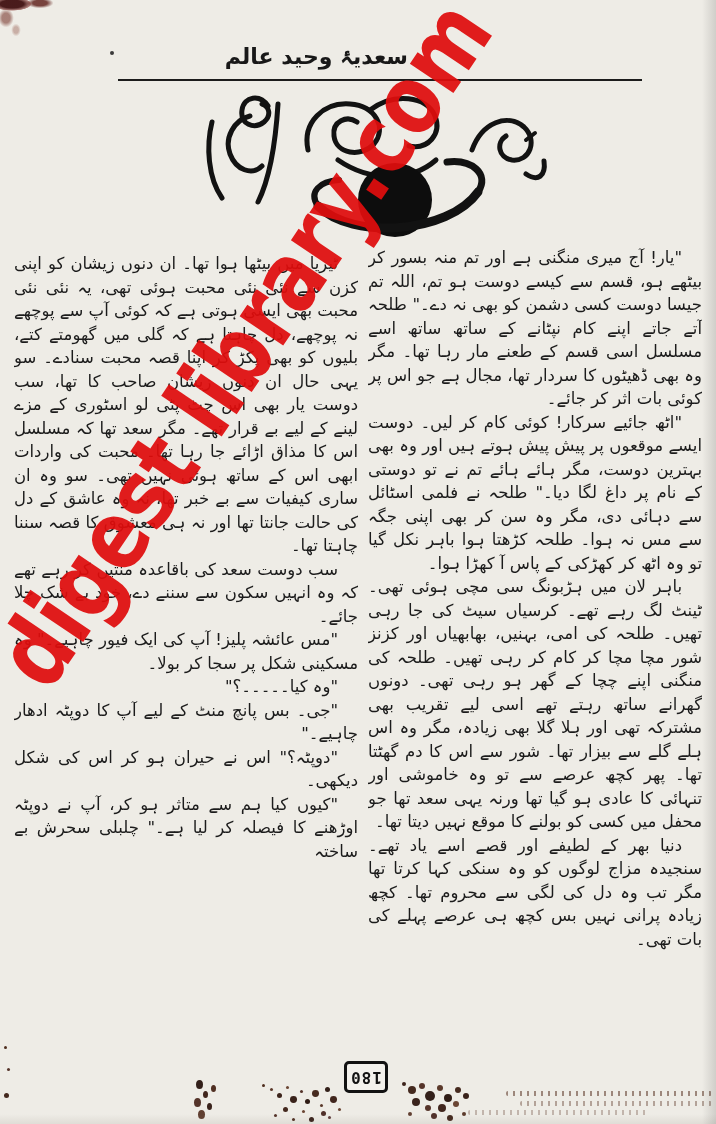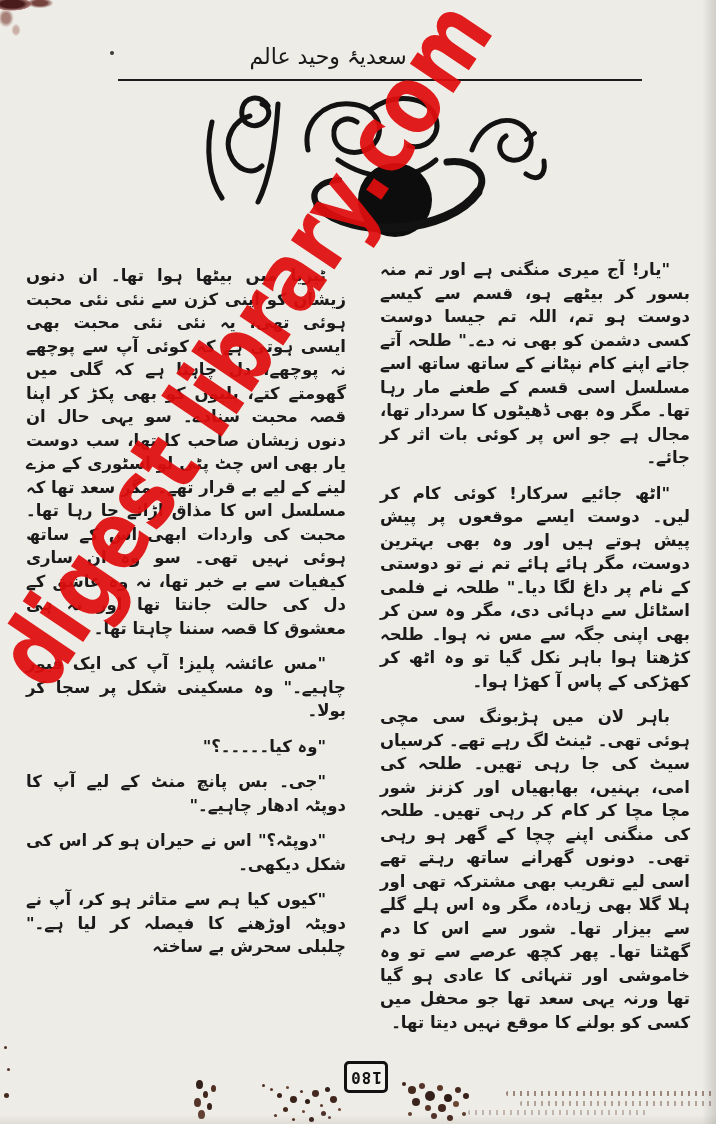--- a/index.html
+++ b/index.html
@@ -7,37 +7,37 @@
     width:716px;height:1124px;position:relative;overflow:hidden;
     background:linear-gradient(180deg,#f3f1ec 0%,#ecead4e 0%,#edebe5 30%,#ebe9e3 62%,#f4f2ee 100%);
     background-color:#eeece6;
     font-family:"DejaVu Sans",sans-serif;
   }
   .page{position:absolute;inset:0;}
   
   .author{
     position:absolute;left:248px;top:40px;width:160px;height:34px;
     direction:rtl;text-align:center;
-    font-size:22px;font-weight:normal;color:#181818;line-height:34px;
+    font-size:22px;font-weight:bold;color:#181818;line-height:34px;
     letter-spacing:-0.5px;white-space:nowrap;
   }
   .header-rule{
     position:absolute;left:118px;top:79px;width:524px;height:2px;background:#1c1c1c;
   }
   
   .title-art{position:absolute;left:190px;top:88px;width:360px;height:158px;}
   
   .col{
     position:absolute;direction:rtl;text-align:justify;color:#1b1b1b;
     font-size:16.5px;line-height:23.5px;overflow:hidden;
     font-family:"DejaVu Sans",sans-serif;
   }
   .col-right{left:368px;top:246px;width:334px;height:802px;}
   .col-left{left:14px;top:252px;width:344px;height:812px;}
-  .para{margin:12px;text-indent:20px;font-weight:bold;}
+  .para{margin:0;text-indent:20px;}
   
   .wm-layer{position:absolute;left:0;top:0;pointer-events:none;}
   
   .pagenum-box{
     position:absolute;left:344px;top:1061px;width:38px;height:26px;
     border:3px solid #121212;border-radius:5px;background:#f3f1ec;
     display:flex;align-items:center;justify-content:center;
   }
   .pagenum{
     transform:rotate(180deg);
@@ -113,24 +113,26 @@
 
     <circle cx="205" cy="112" r="37" fill="#0d0d0d"></circle>
 
     <path d="M128 118 C162 152 258 146 288 104" fill="none" stroke="#121212" stroke-width="9" stroke-linecap="round"></path>
   </svg>
 
   <div class="col col-right">
     <p class="para">"یار! آج میری منگنی ہے اور تم منہ بسور کر بیٹھے ہو، قسم سے کیسے دوست ہو تم، اللہ تم جیسا دوست کسی دشمن کو بھی نہ دے۔" طلحہ آتے جاتے اپنے کام نپٹانے کے ساتھ ساتھ اسے مسلسل اسی قسم کے طعنے مار رہا تھا۔ مگر وہ بھی ڈھیٹوں کا سردار تھا، مجال ہے جو اس پر کوئی بات اثر کر جائے۔</p>
     <p class="para">"اٹھ جائیے سرکار! کوئی کام کر لیں۔ دوست ایسے موقعوں پر پیش پیش ہوتے ہیں اور وہ بھی بہترین دوست، مگر ہائے ہائے تم نے تو دوستی کے نام پر داغ لگا دیا۔" طلحہ نے فلمی اسٹائل سے دہائی دی، مگر وہ سن کر بھی اپنی جگہ سے مس نہ ہوا۔ طلحہ کڑھتا ہوا باہر نکل گیا تو وہ اٹھ کر کھڑکی کے پاس آ کھڑا ہوا۔</p>
     <p class="para">باہر لان میں ہڑبونگ سی مچی ہوئی تھی۔ ٹینٹ لگ رہے تھے۔ کرسیاں سیٹ کی جا رہی تھیں۔ طلحہ کی امی، بہنیں، بھابھیاں اور کزنز شور مچا مچا کر کام کر رہی تھیں۔ طلحہ کی منگنی اپنے چچا کے گھر ہو رہی تھی۔ دونوں گھرانے ساتھ رہتے تھے اسی لیے تقریب بھی مشترکہ تھی اور ہلا گلا بھی زیادہ، مگر وہ اس ہلے گلے سے بیزار تھا۔ شور سے اس کا دم گھٹتا تھا۔ پھر کچھ عرصے سے تو وہ خاموشی اور تنہائی کا عادی ہو گیا تھا ورنہ یہی سعد تھا جو محفل میں کسی کو بولنے کا موقع نہیں دیتا تھا۔</p>
+    <p class="para">دنیا بھر کے لطیفے اور قصے اسے یاد تھے۔ سنجیدہ مزاج لوگوں کو وہ سنکی کہا کرتا تھا مگر تب وہ دل کی لگی سے محروم تھا۔ کچھ زیادہ پرانی نہیں بس کچھ ہی عرصے پہلے کی بات تھی۔</p>
   </div>
 
   <div class="col col-left">
     <p class="para">ٹیریا میں بیٹھا ہوا تھا۔ ان دنوں زیشان کو اپنی کزن سے نئی نئی محبت ہوئی تھی، یہ نئی نئی محبت بھی ایسی ہوتی ہے کہ کوئی آپ سے پوچھے نہ پوچھے، دل چاہتا ہے کہ گلی میں گھومتے کتے، بلیوں کو بھی پکڑ کر اپنا قصہ محبت سنادے۔ سو یہی حال ان دنوں زیشان صاحب کا تھا، سب دوست یار بھی اس چٹ پٹی لو اسٹوری کے مزے لینے کے لیے بے قرار تھے۔ مگر سعد تھا کہ مسلسل اس کا مذاق اڑائے جا رہا تھا۔ محبت کی واردات ابھی اس کے ساتھ ہوئی نہیں تھی۔ سو وہ ان ساری کیفیات سے بے خبر تھا، نہ وہ عاشق کے دل کی حالت جانتا تھا اور نہ ہی معشوق کا قصہ سننا چاہتا تھا۔</p>
+    <p class="para">سب دوست سعد کی باقاعدہ منتیں کر رہے تھے کہ وہ انہیں سکون سے سننے دے، خود بے شک چلا جائے۔</p>
     <p class="para">"مس عائشہ پلیز! آپ کی ایک فیور چاہیے۔" وہ مسکینی شکل پر سجا کر بولا۔</p>
     <p class="para">"وہ کیا۔۔۔۔۔؟"</p>
     <p class="para">"جی۔ بس پانچ منٹ کے لیے آپ کا دوپٹہ ادھار چاہیے۔"</p>
     <p class="para">"دوپٹہ؟" اس نے حیران ہو کر اس کی شکل دیکھی۔</p>
     <p class="para">"کیوں کیا ہم سے متاثر ہو کر، آپ نے دوپٹہ اوڑھنے کا فیصلہ کر لیا ہے۔" چلبلی سحرش بے ساختہ</p>
   </div>
 
   <div class="pagenum-box">
     <span class="pagenum">180</span>
   </div>

